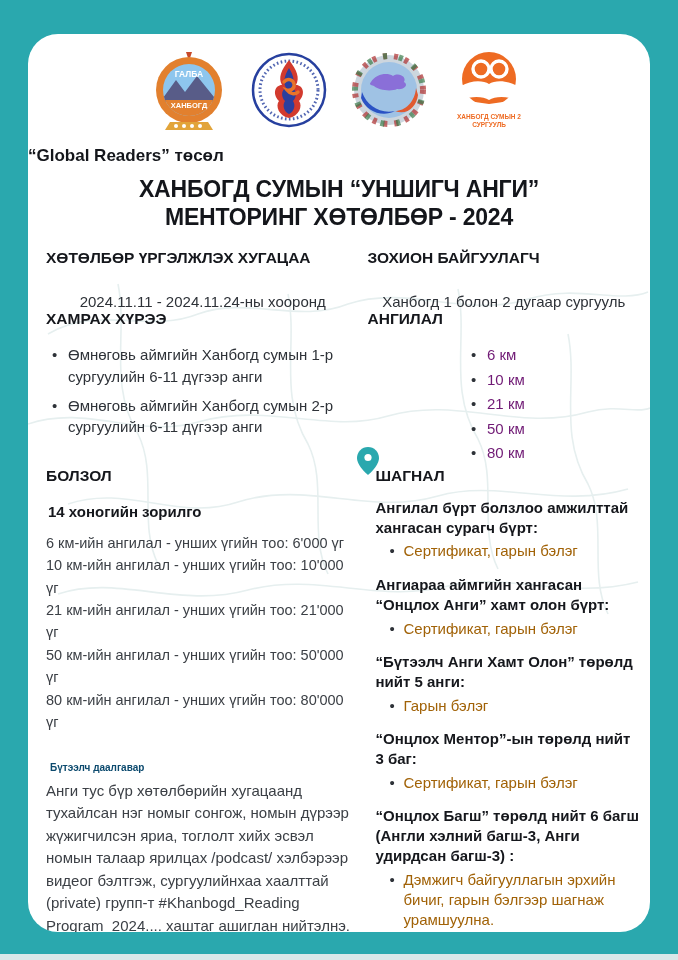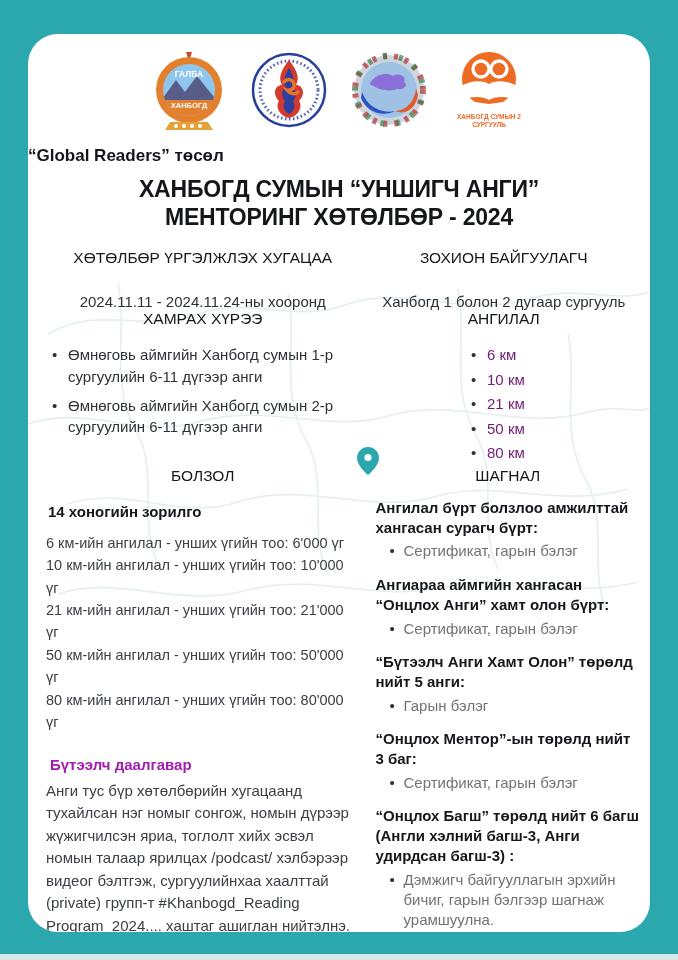--- a/index.html
+++ b/index.html
@@ -17,42 +17,42 @@
   .content { position:relative; z-index:1; }
 
   .logos-row { display:flex; justify-content:center; align-items:flex-start; gap:24px; margin-top:16px; height:88px; }
   .logo { width:76px; display:flex; flex-direction:column; align-items:center; }
   .logo-caption { font-size:6.5px; font-weight:700; color:#ee6b23; text-align:center; line-height:1.3; margin-top:1px; width:64px; }
 
   .subtitle { text-align:left; font-size:17px; font-weight:700; color:#14161b; margin-top:8px; }
   .title { text-align:center; font-size:23px; font-weight:700; color:#14161b; line-height:1.22; margin-top:9px; letter-spacing:-0.2px; }
 
   .grid { display:grid; grid-template-columns:53.5% 46.5%; padding:0 18px; margin-top:4px; column-gap:8px; }
-  .sec-h { font-size:15.5px; font-weight:400; color:#15171c; text-align:center; margin:0 0 0; }
+  .sec-h { font-size:15.5px; font-weight:700; color:#15171c; text-align:left; margin:0 0 0; }
   .row1 { margin-top:14px; }
   .value { text-align:center; font-size:15px; color:#2e3238; margin-top:26px; }
 
   .scope-list { list-style:none; margin:16px 0 0; padding:0 0 0 6px; }
   .scope-list li { position:relative; padding-left:16px; font-size:15px; line-height:1.45; color:#2e3238; margin-bottom:7px; }
   .scope-list li::before { content:"•"; position:absolute; left:0; top:0; color:#2e3238; }
 
   .cat-list { list-style:none; margin:16px 0 0 38%; padding:0; }
   .cat-list li { position:relative; padding-left:16px; font-size:15px; line-height:1.5; color:#701a75; margin-bottom:2px; }
   .cat-list li::before { content:"•"; position:absolute; left:0; top:0; color:#2e3238; }
 
   .goal-heading { font-size:15px; font-weight:700; color:#15171c; margin:18px 0 12px 2px; }
   .goal-line { font-size:14.5px; line-height:1.55; color:#3c4046; }
-  .creative-heading { font-size:15px; font-weight:700; color:#a21caf; margin:22px 0 7px 4px; }
+  .creative-heading { font-size:10px; font-weight:700; color:#0c4a6e; margin:28px 0 7px 4px; }
   .creative-text { font-size:15px; line-height:1.5; color:#3c4046; padding-right:2px; }
 
   .awards-col { padding-left:8px; }
   .award { margin-top:13px; }
   .award:first-of-type { margin-top:16px; }
   .award-title { font-size:15px; font-weight:700; line-height:1.33; color:#15171c; }
-  .award-bullet { position:relative; padding-left:28px; font-size:15px; line-height:1.35; color:#737373; margin-top:4px; }
+  .award-bullet { position:relative; padding-left:28px; font-size:15px; line-height:1.35; color:#a16207; margin-top:4px; }
   .award-bullet::before { content:"•"; position:absolute; left:14px; top:0; color:#2e3238; }
 
   .pin { position:absolute; left:328px; top:412px; z-index:2; }
   .bottom-strip { position:absolute; left:0; bottom:0; width:678px; height:6px; background:#d9e8e9; }
 </style>
 </head>
 <body>
 
 <div class="page">
   <div class="card">

